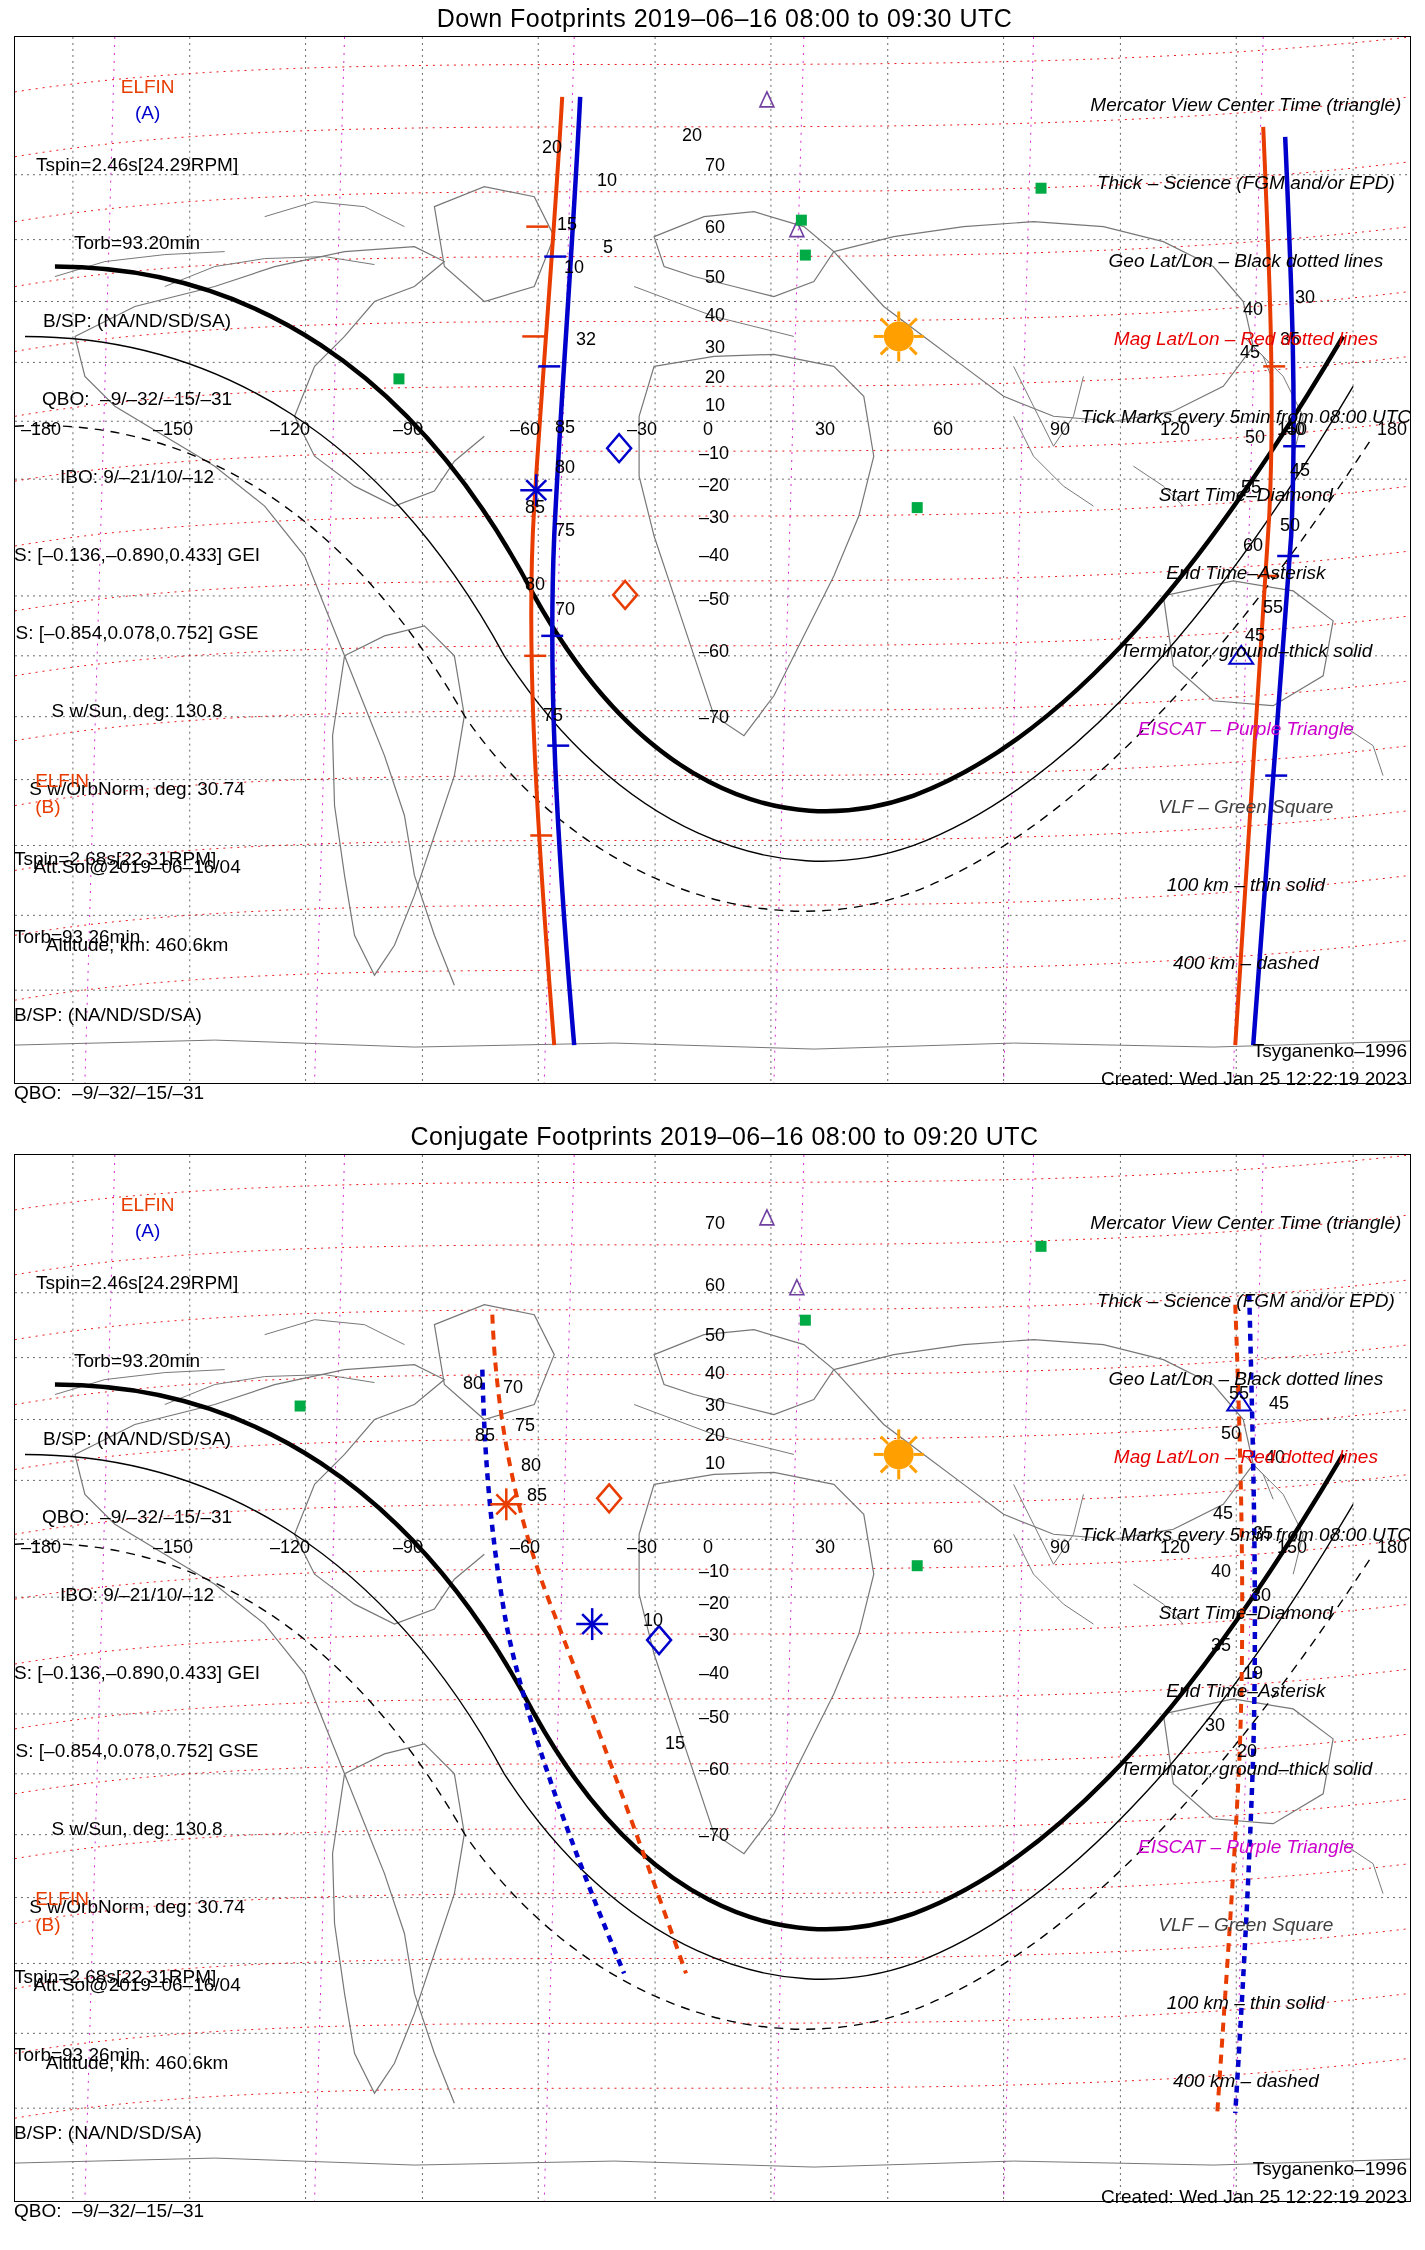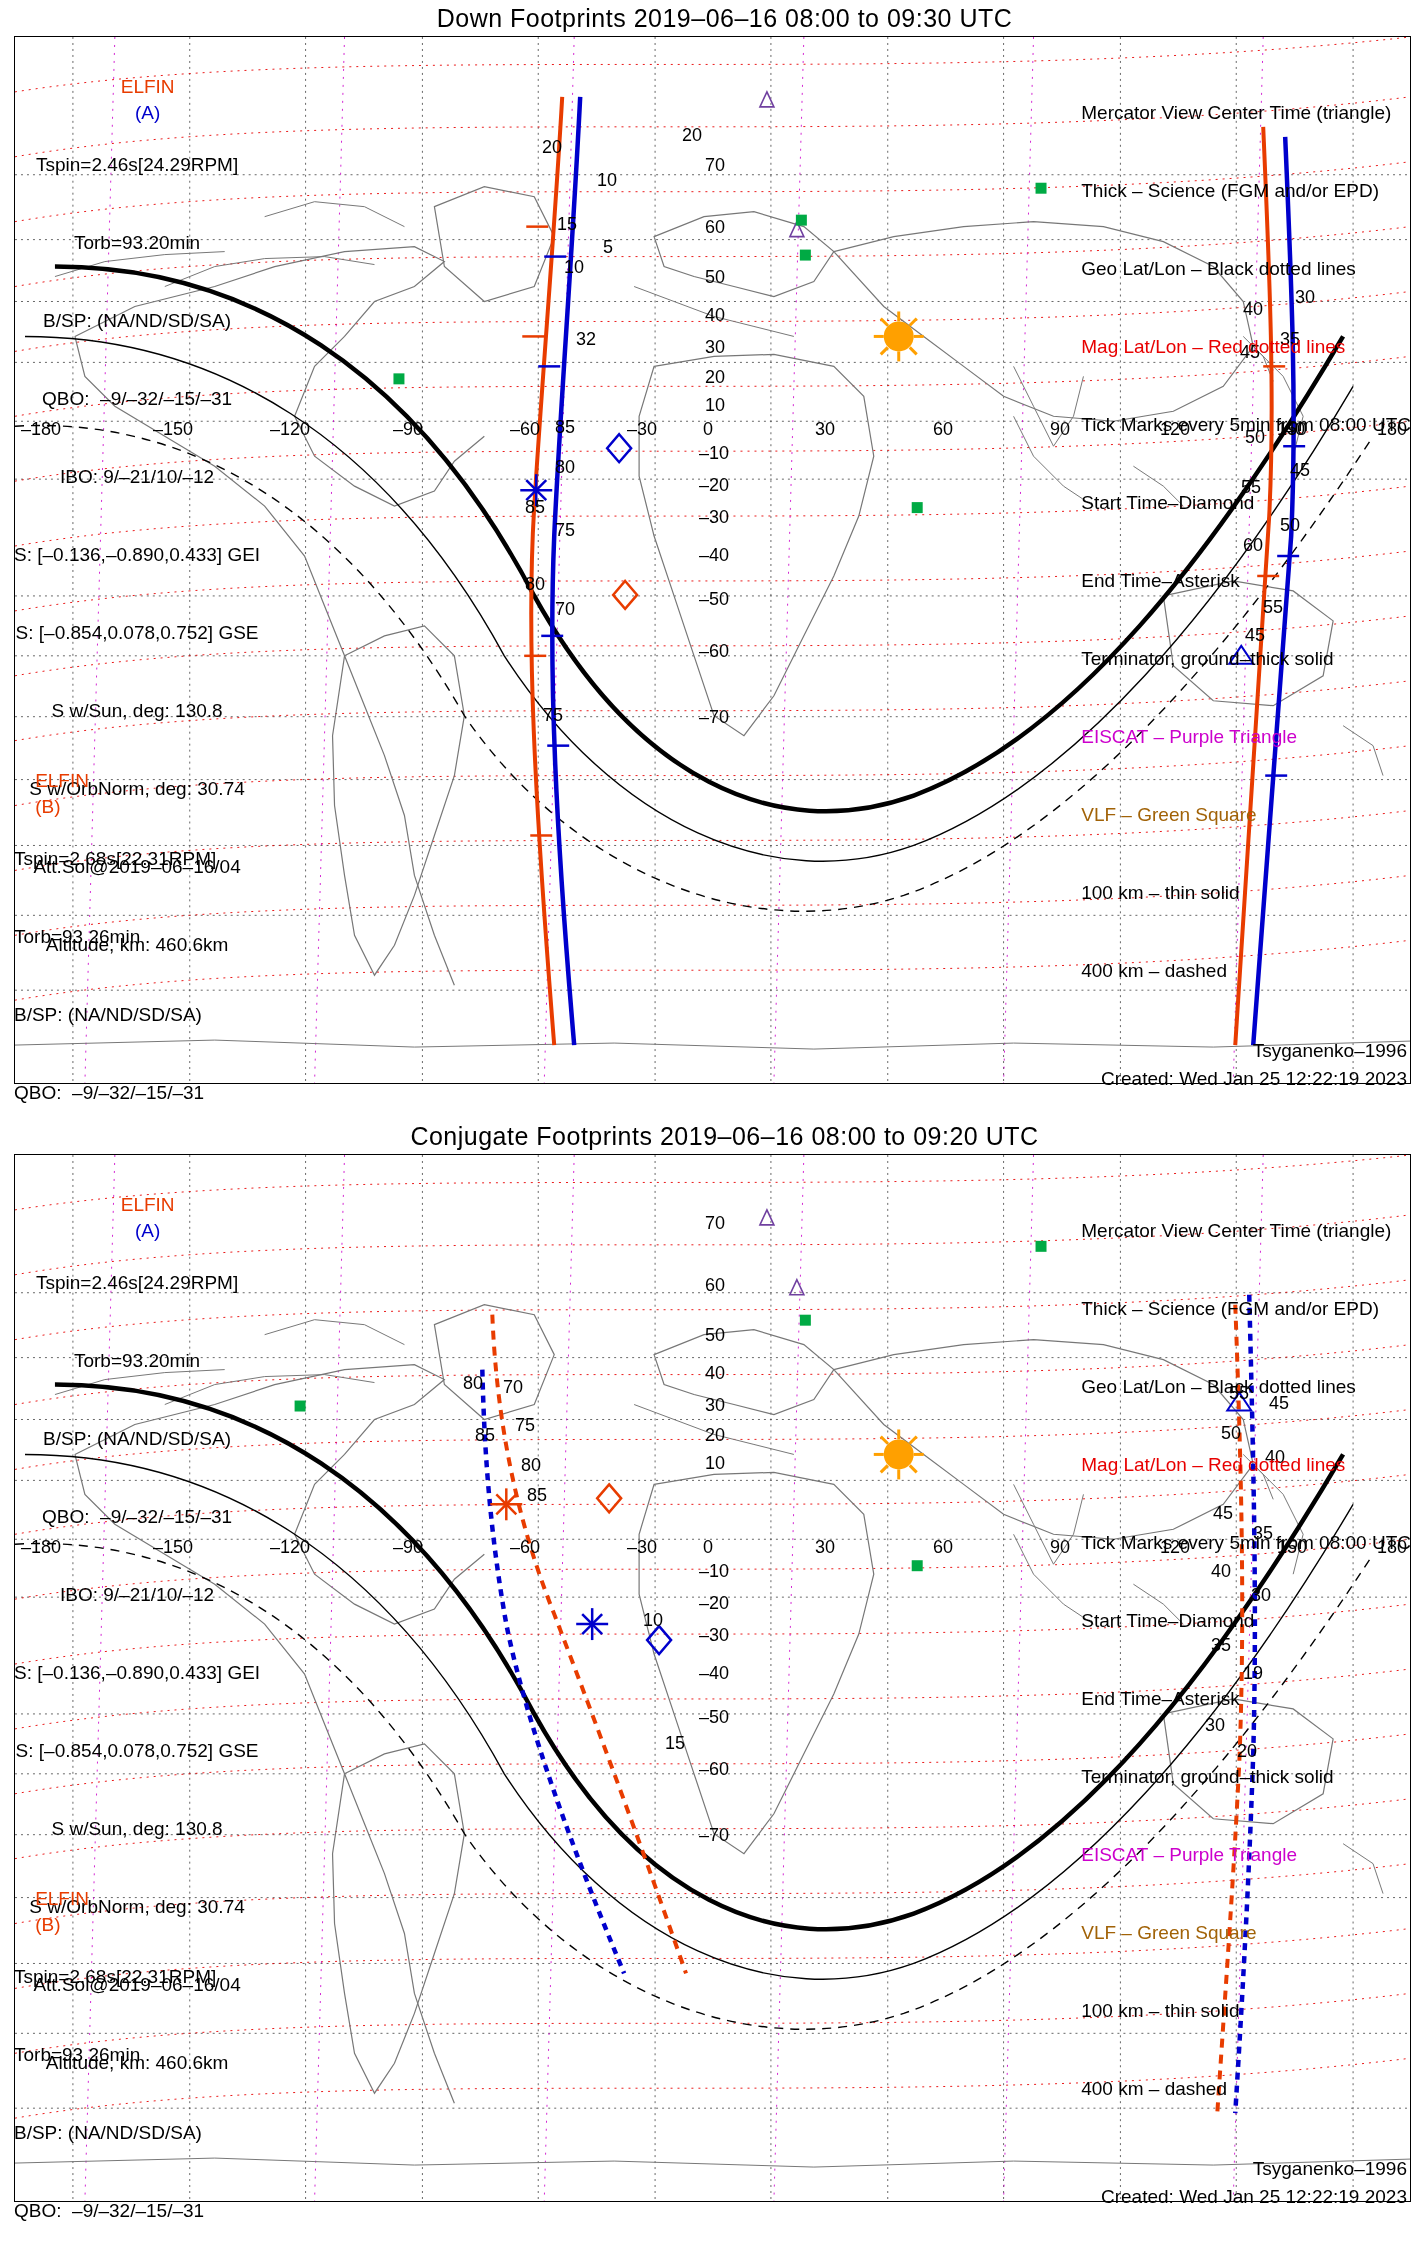--- a/index.html
+++ b/index.html
@@ -4,27 +4,27 @@
 <style>
   html,body{margin:0;padding:0;background:#ffffff;}
   body{width:1425px;font-family:"Liberation Sans",sans-serif;color:#000;}
   .panel{position:relative;width:1425px;height:1118px;box-sizing:border-box;}
   .panel-title{position:absolute;left:0;top:4px;width:100%;text-align:center;font-size:25px;letter-spacing:.5px;padding-left:12px;}
   .map-frame{position:absolute;left:14px;top:36px;width:1397px;height:1048px;border:1px solid #000;box-sizing:border-box;overflow:hidden;background:#fff;}
   .maparea{position:absolute;left:0;top:0;width:100%;height:100%;}
   .legend{position:absolute;font-size:19px;line-height:26px;white-space:pre;}
   .legend-left{left:14px;top:48px;text-align:center;}
   .legend-left2{left:14px;top:742px;}
-  .legend-right{right:14px;top:48px;text-align:left;}
+  .legend-right{right:14px;top:40px;text-align:center;font-style:italic;}
   .elfin-a{color:#0000cc;}
   .elfin-b{color:#e83c00;}
   .red{color:#e80000;}
   .blue{color:#0000cc;}
   .magenta{color:#cc00cc;}
-  .green{color:#a16207;}
+  .green{color:#404040;}
   .cred{position:absolute;right:18px;font-size:19px;}
   .axis-lab{position:absolute;font-size:18px;color:#000;}
   svg{display:block;}
   .hdrline{display:block;}
 </style>
 </head>
 <body>
 
 <div class="panel">
   <div class="panel-title">Down Footprints 2019–06–16 08:00 to 09:30 UTC</div>

